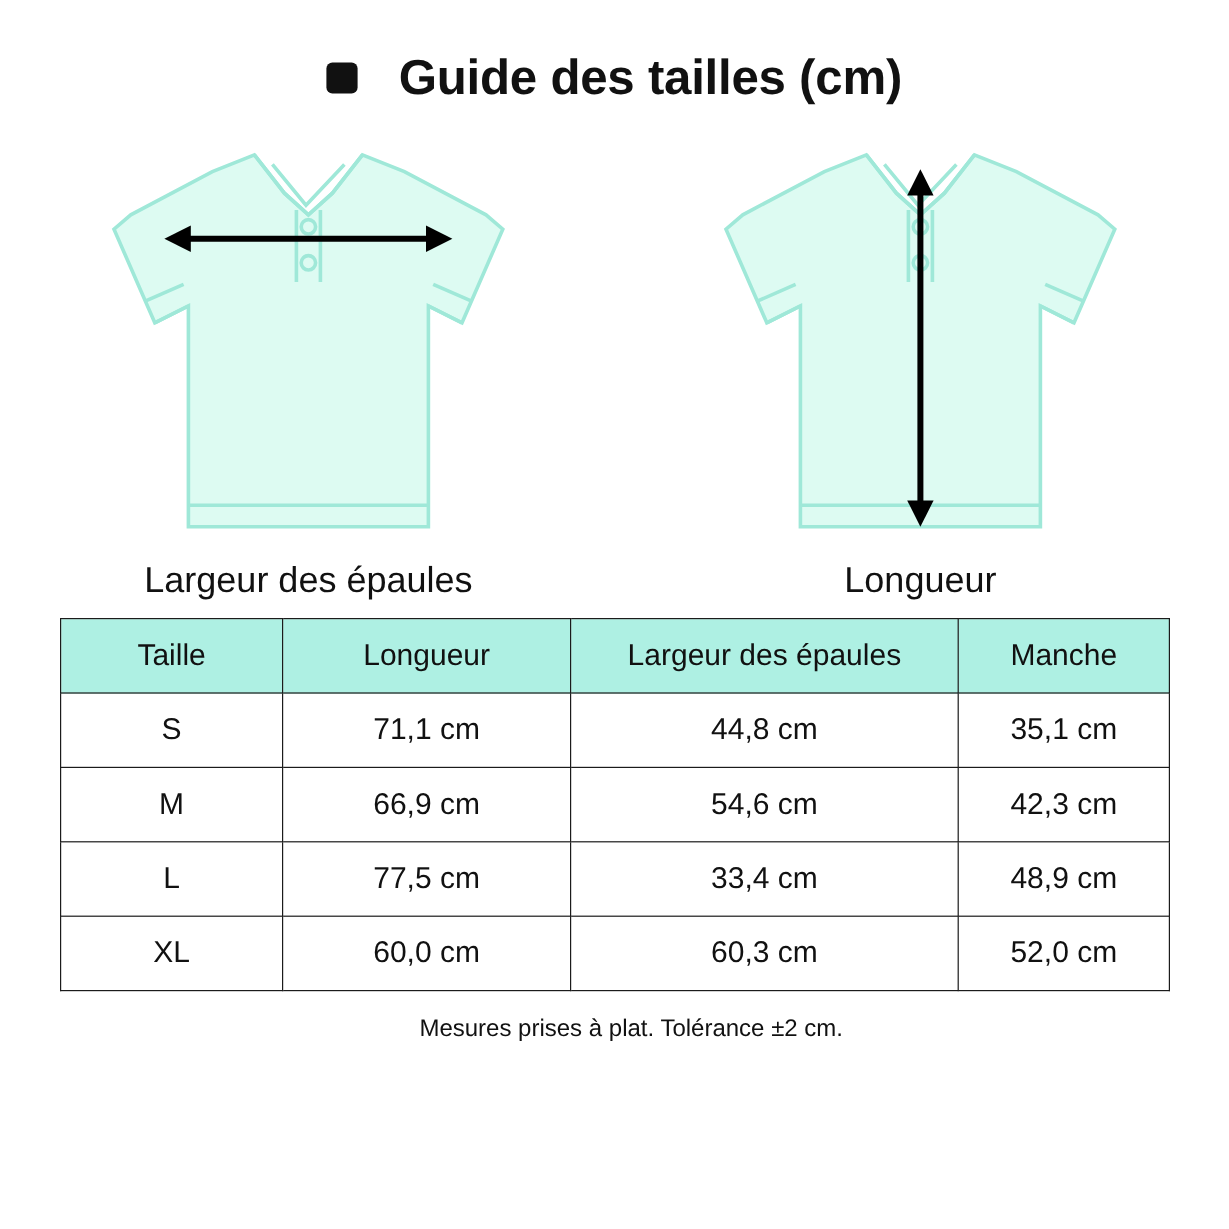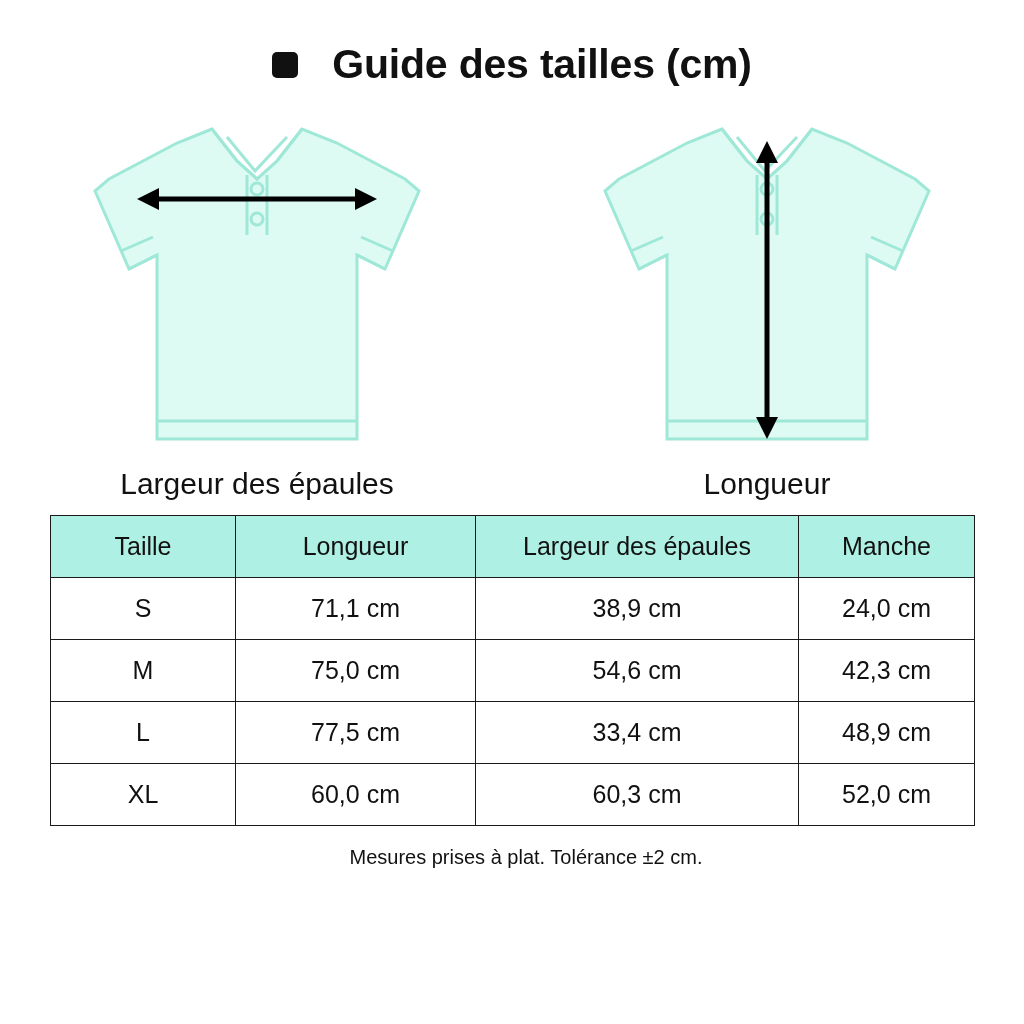--- a/index.html
+++ b/index.html
@@ -196,26 +196,26 @@
           <th>Taille</th>
           <th>Longueur</th>
           <th>Largeur des épaules</th>
           <th>Manche</th>
         </tr>
       </thead>
       <tbody>
         <tr>
           <td>S</td>
           <td>71,1 cm</td>
-          <td>38,9 cm</td>
-          <td>24,0 cm</td>
+          <td>44,8 cm</td>
+          <td>35,1 cm</td>
         </tr>
         <tr>
           <td>M</td>
-          <td>75,0 cm</td>
+          <td>66,9 cm</td>
           <td>54,6 cm</td>
           <td>42,3 cm</td>
         </tr>
         <tr>
           <td>L</td>
           <td>77,5 cm</td>
           <td>33,4 cm</td>
           <td>48,9 cm</td>
         </tr>
         <tr>

